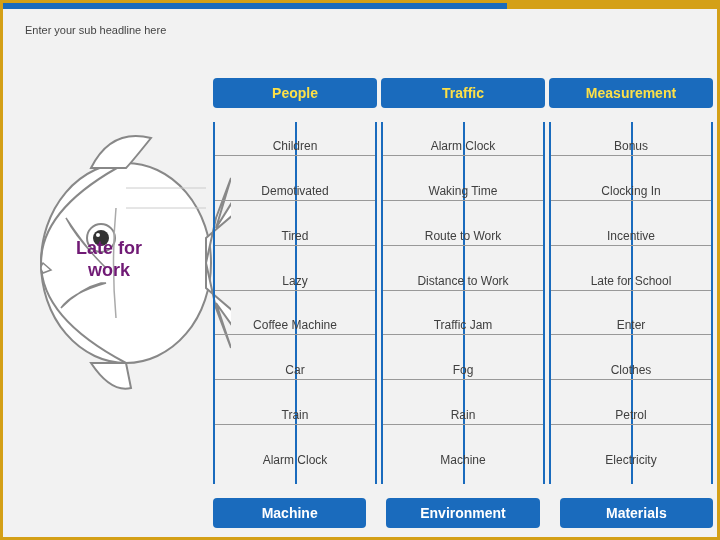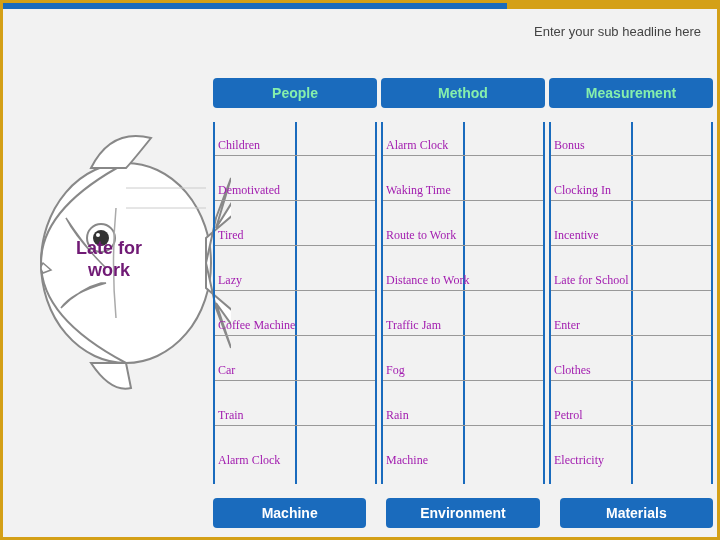--- a/index.html
+++ b/index.html
@@ -31,24 +31,23 @@
       background: linear-gradient(to right, #1a6bbd, #1a6bbd 70%, #d4a017 70%, #d4a017);
     }
     .title {
       font-size: 22px;
       font-weight: 900;
       color: #222;
       margin-top: 10px;
       letter-spacing: 0.5px;
     }
     .subtitle {
-      font-size: 13px;
+      font-size: 11px;
       color: #444;
       margin-top: 3px;
-      text-align: right;
     }
     .diagram-area {
       position: absolute;
       top: 75px;
       left: 10px;
       right: 10px;
       bottom: 15px;
     }
     
     .fish {
@@ -86,21 +85,21 @@
       display: flex;
       position: absolute;
       top: 0px;
       left: 0px;
       right: 0px;
       gap: 4px;
     }
     .cat-header {
       flex: 1;
       background: #1a6bbd;
-      color: #86efac;
+      color: #fde047;
       font-weight: 700;
       font-size: 14px;
       text-align: center;
       padding: 7px 5px;
       border-radius: 4px;
     }
     
     .cat-footers {
       display: flex;
       position: absolute;
@@ -145,28 +144,28 @@
       content: '';
       position: absolute;
       top: 0; bottom: 0;
       left: 50%;
       width: 2px;
       background: #1a6bbd;
       z-index: 0;
     }
     .item-cell {
       width: 100%;
+      text-align: center;
       font-size: 12px;
-      color: #a21caf;
+      color: #404040;
       padding: 2px 3px;
       border-bottom: 1px solid #999;
       position: relative;
       z-index: 1;
       background: transparent;
-      font-family: Liberation Serif, serif;
     }
     .item-cell:last-child {
       border-bottom: none;
     }
   </style>
 </head>
 <body>
 
 <div class="slide">
   <div class="top-bar"></div>
@@ -202,21 +201,21 @@
         <line x1="105" y1="80" x2="185" y2="80" stroke="#ccc" stroke-width="1"></line>
         <line x1="105" y1="100" x2="185" y2="100" stroke="#ccc" stroke-width="1"></line>
       </svg>
       <div class="fish-label">Late for work</div>
     </div>
 
     <div class="grid-container">
 
       <div class="cat-headers">
         <div class="cat-header">People</div>
-        <div class="cat-header">Method</div>
+        <div class="cat-header">Traffic</div>
         <div class="cat-header">Measurement</div>
       </div>
 
       <div class="items-area">
 
         <div class="items-col">
           <div class="item-cell">Children</div>
           <div class="item-cell">Demotivated</div>
           <div class="item-cell">Tired</div>
           <div class="item-cell">Lazy</div>

